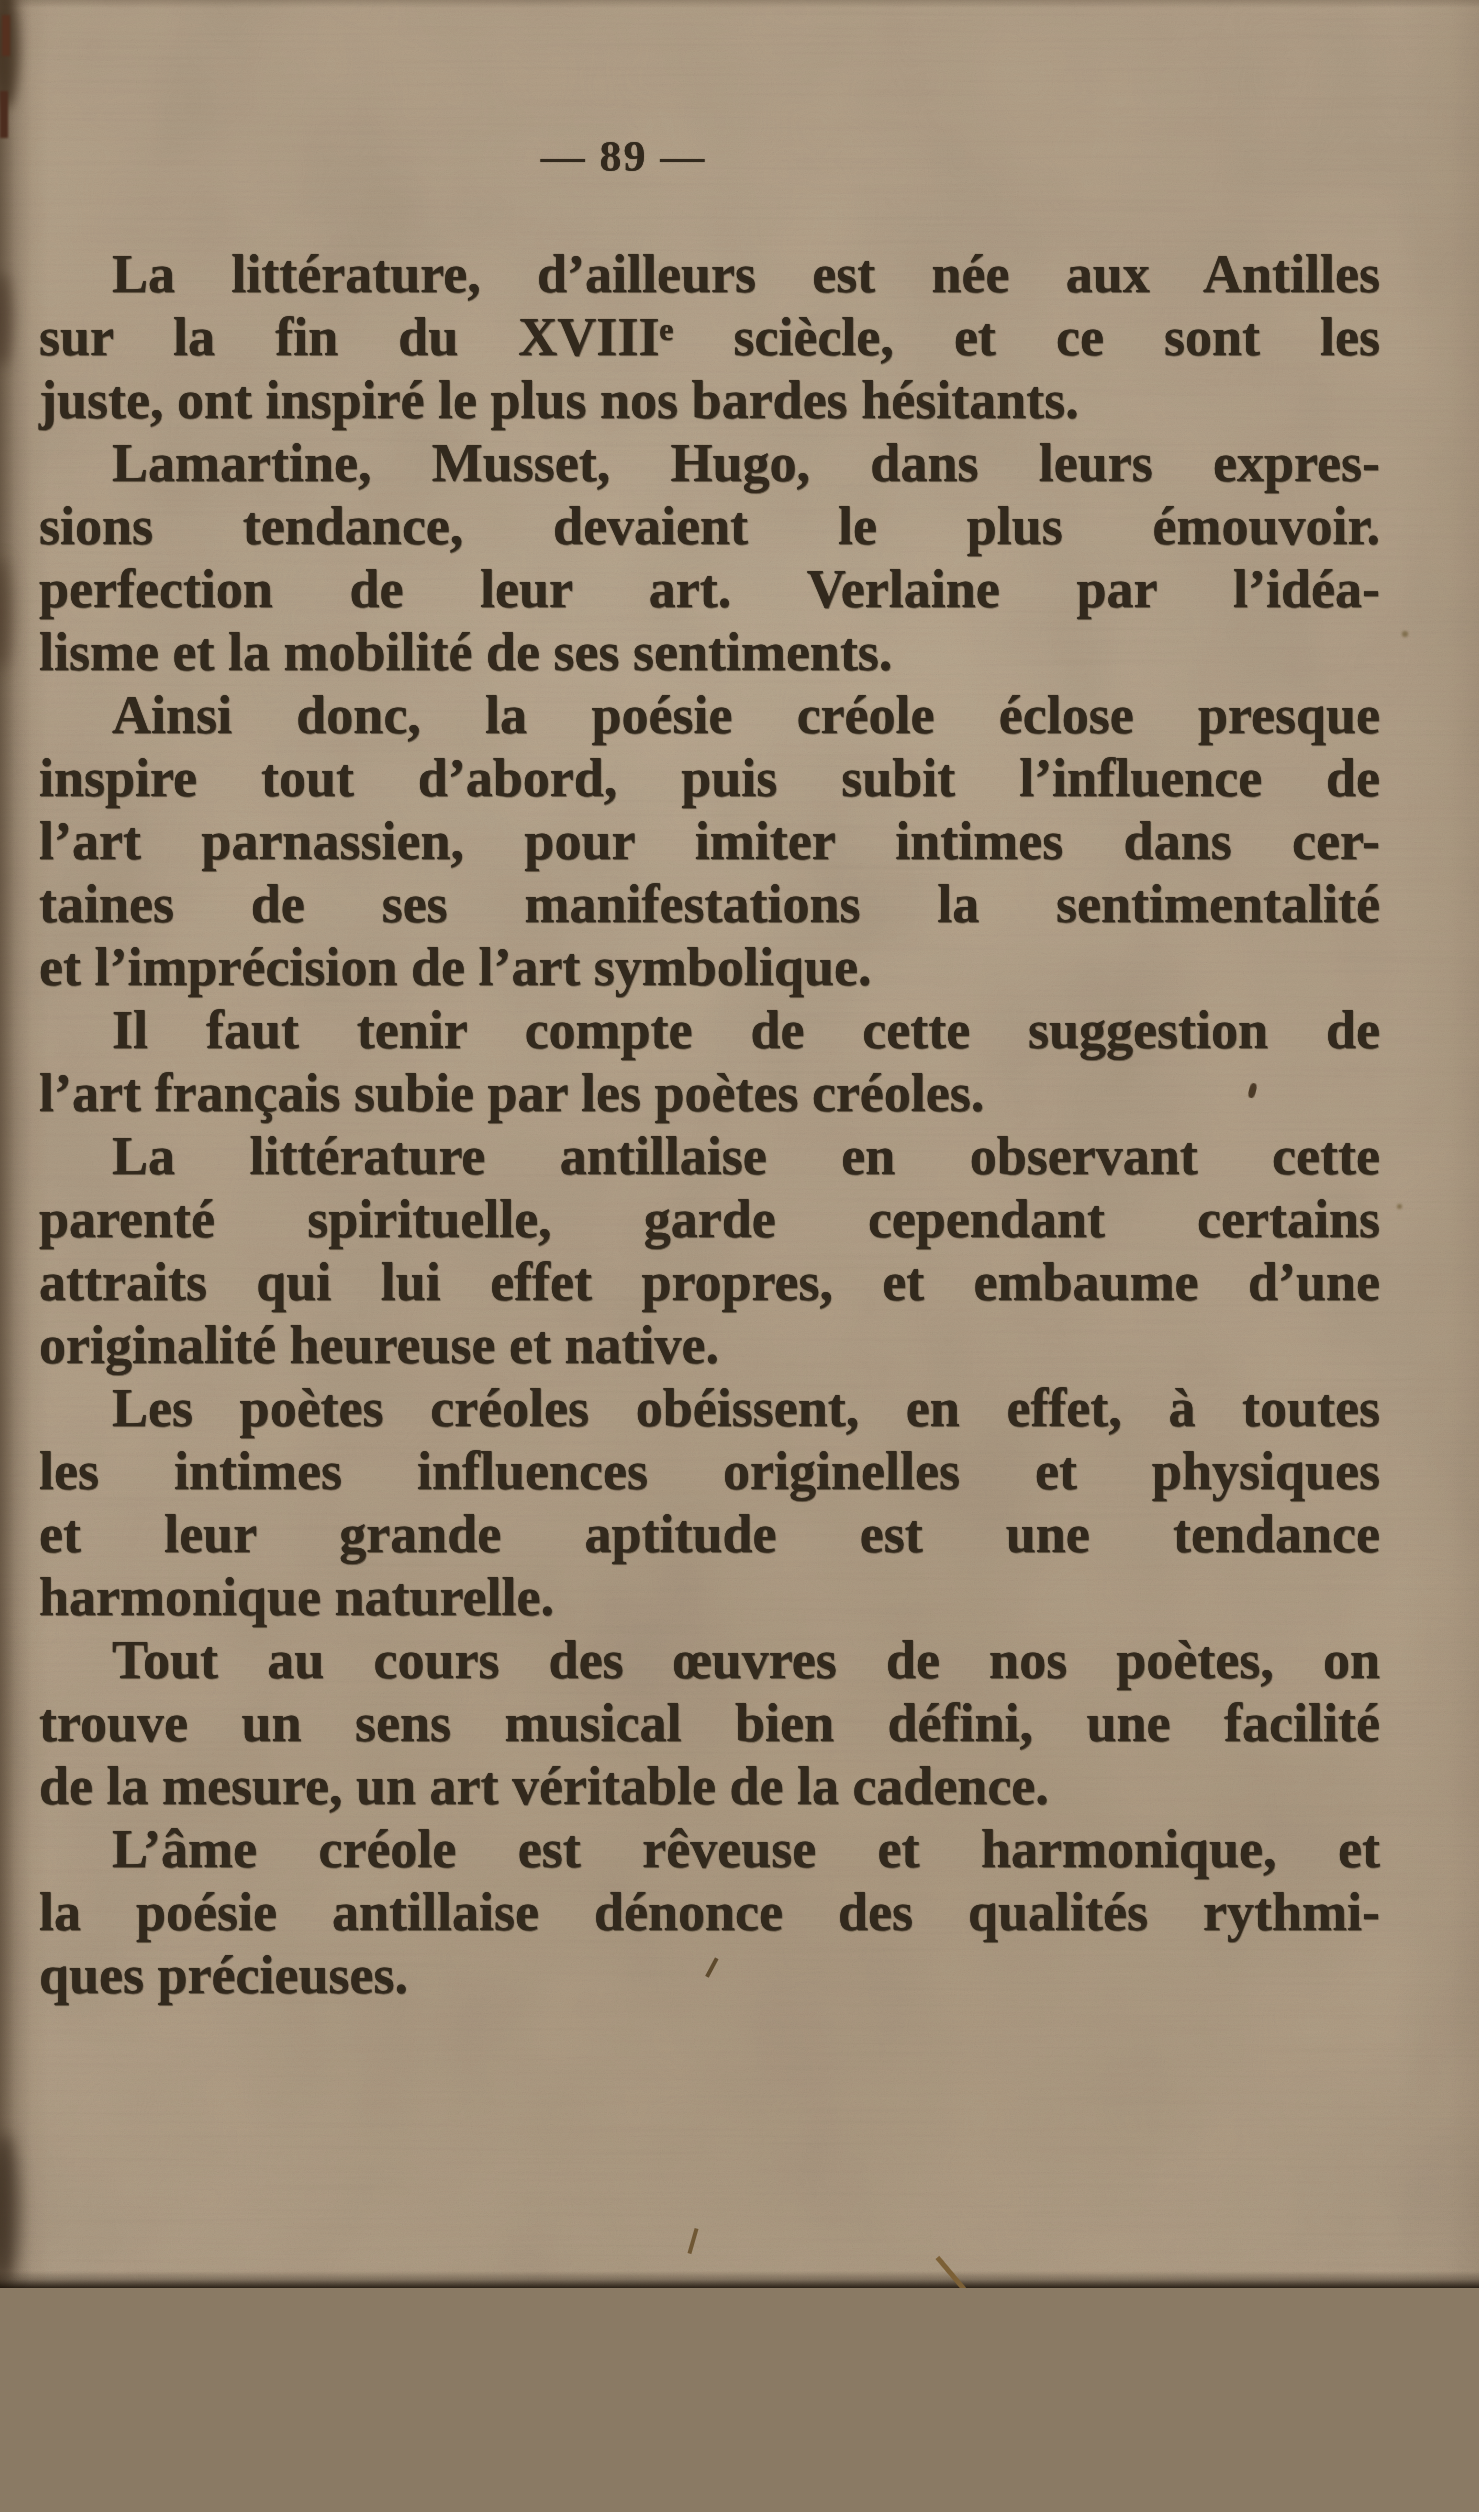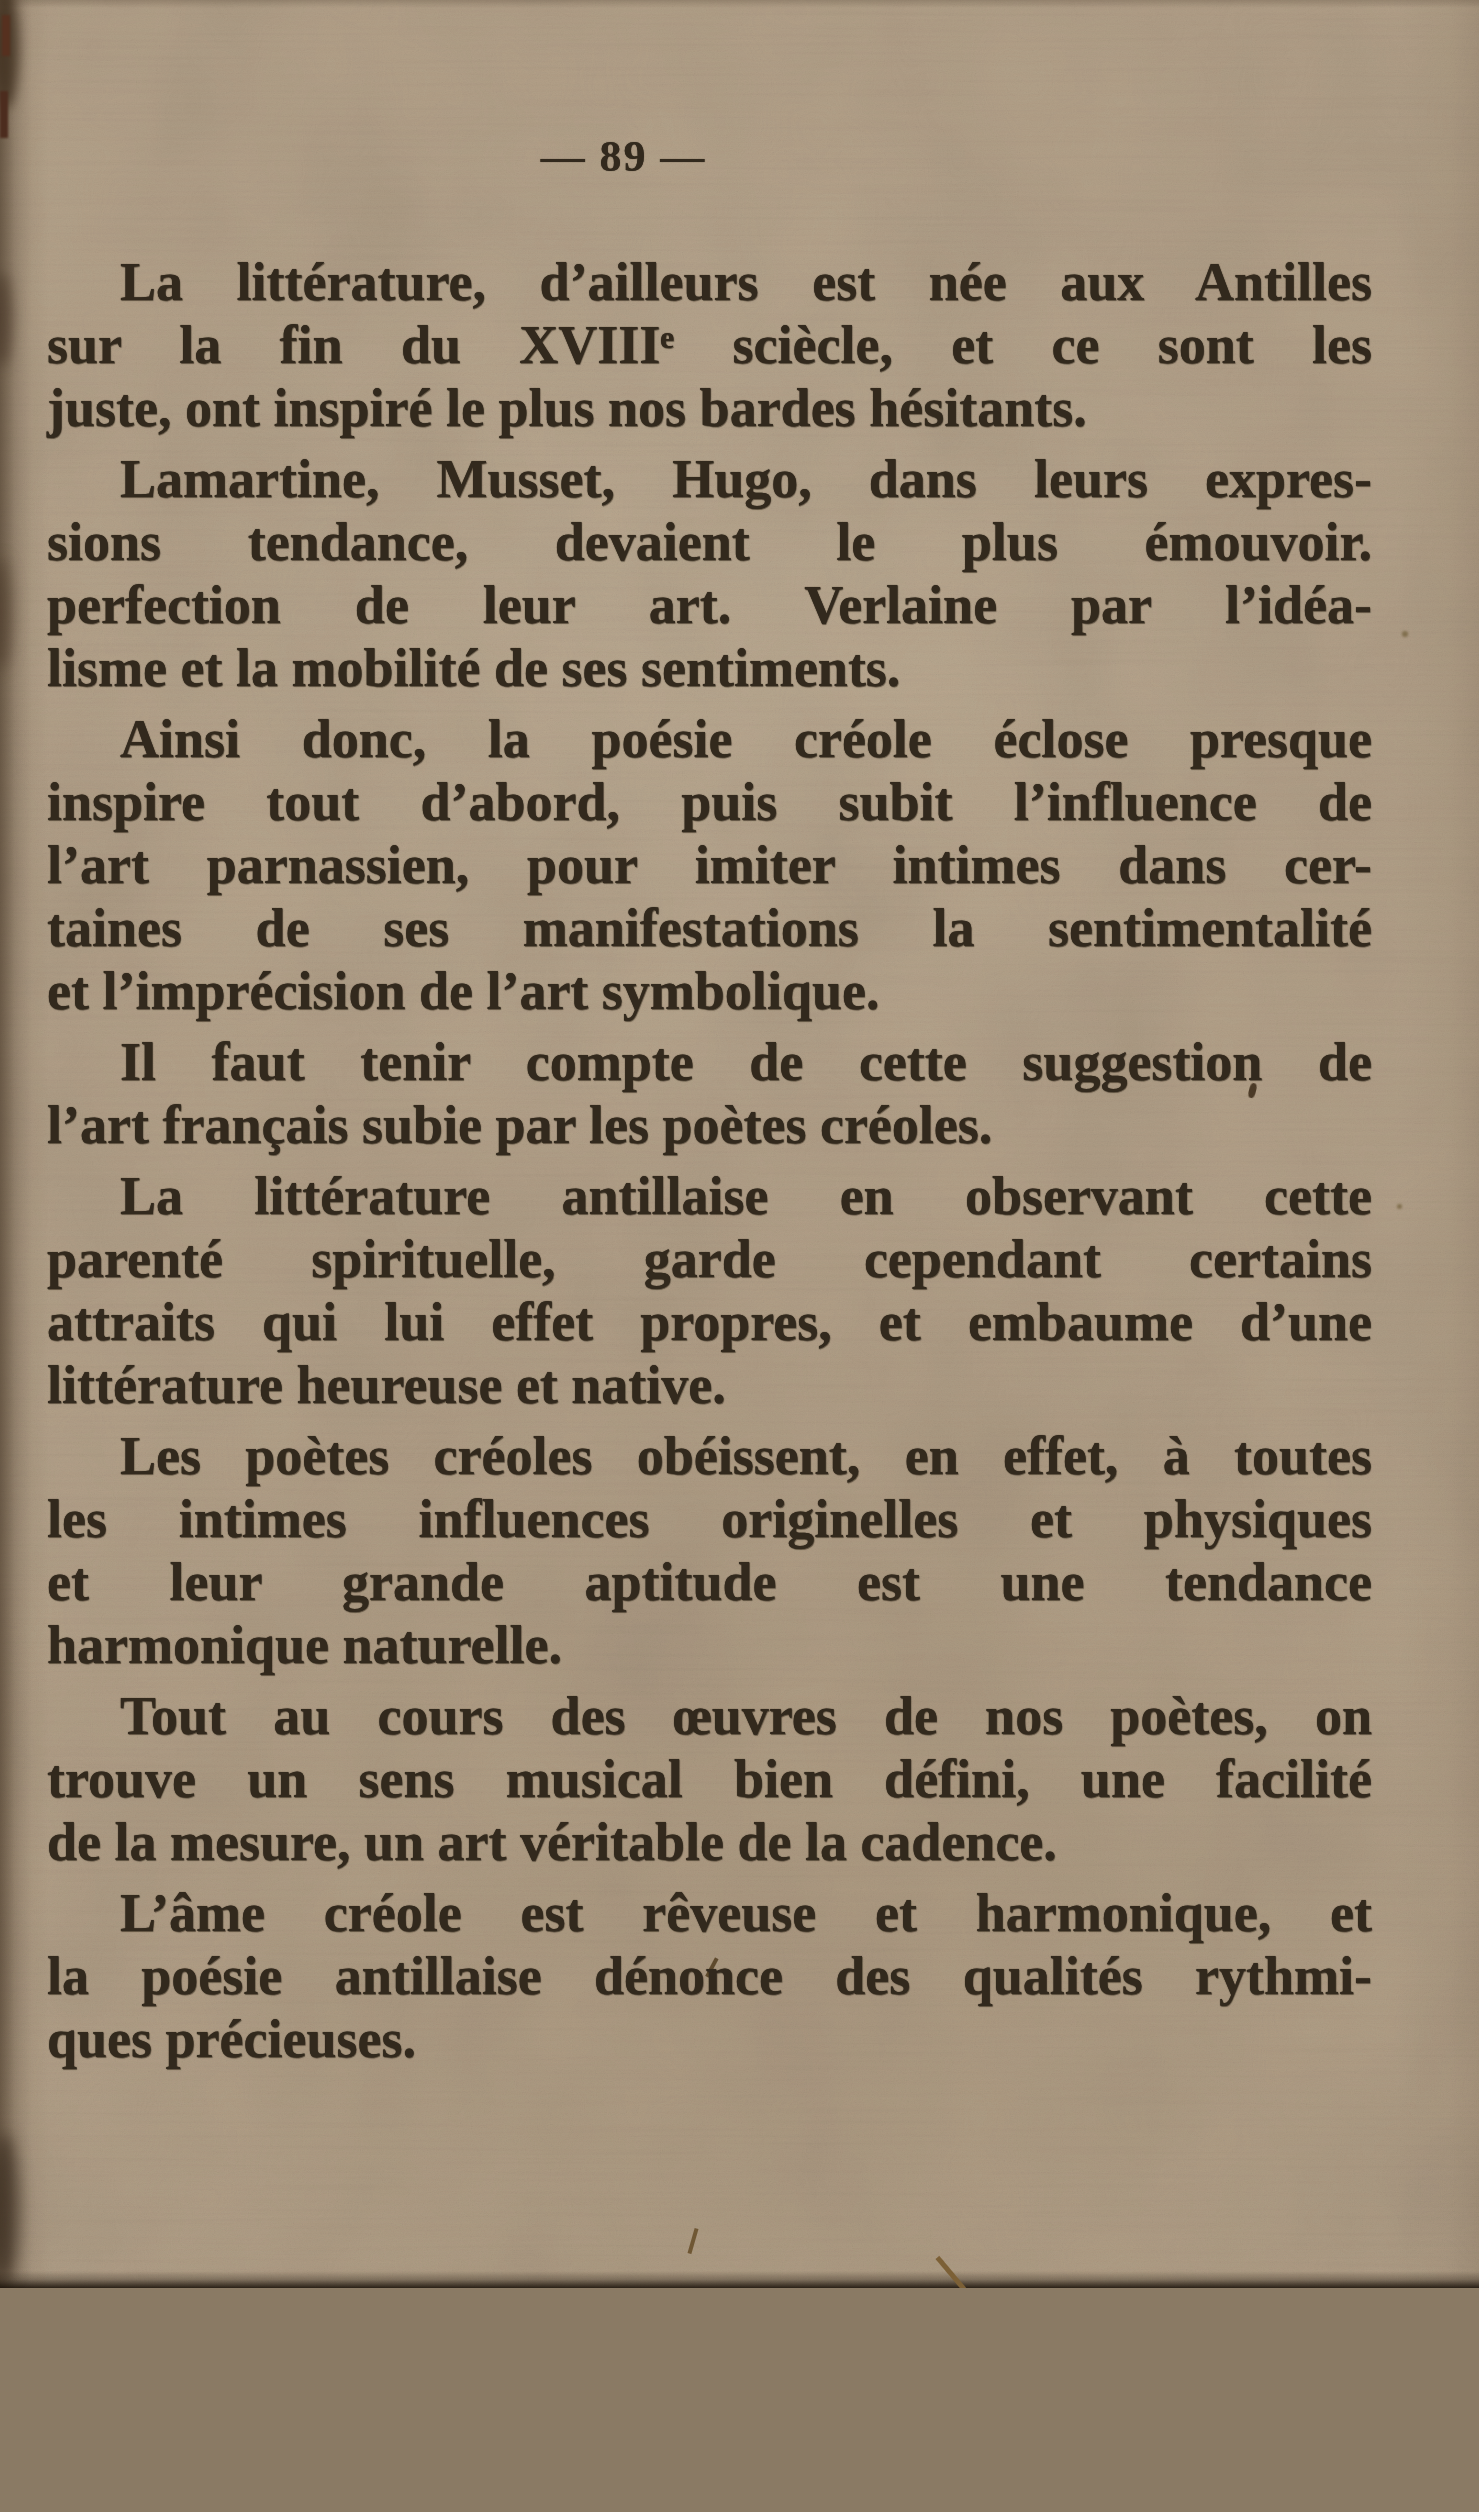--- a/index.html
+++ b/index.html
@@ -51,21 +51,21 @@
   .body-text {
     position: absolute;
     top: 243px;
     left: 0;
     width: 100%;
     font-size: 54px;
     font-weight: bold;
     line-height: 63px;
     text-shadow: 0 0 1px currentColor, 0.6px 0.7px 0.9px rgba(42,32,20,0.55);
   }
-  .para { margin: 8px; padding: 0; }
+  .para { margin: 0; padding: 0; }
   .line {
     display: block;
     text-align: justify;
     text-align-last: justify;
     white-space: normal;
   }
   .line.first { text-indent: 73px; }
   .line.last { text-align-last: left; }
 
   
@@ -174,21 +174,21 @@
           <span class="line last">et l’imprécision de l’art symbolique.</span>
         </p>
         <p class="para">
           <span class="line first">Il faut tenir compte de cette suggestion de</span>
           <span class="line last">l’art français subie par les poètes créoles.</span>
         </p>
         <p class="para">
           <span class="line first">La littérature antillaise en observant cette</span>
           <span class="line">parenté spirituelle, garde cependant certains</span>
           <span class="line">attraits qui lui effet propres, et embaume d’une</span>
-          <span class="line last">littérature heureuse et native.</span>
+          <span class="line last">originalité heureuse et native.</span>
         </p>
         <p class="para">
           <span class="line first">Les poètes créoles obéissent, en effet, à toutes</span>
           <span class="line">les intimes influences originelles et physiques</span>
           <span class="line">et leur grande aptitude est une tendance</span>
           <span class="line last">harmonique naturelle.</span>
         </p>
         <p class="para">
           <span class="line first">Tout au cours des œuvres de nos poètes, on</span>
           <span class="line">trouve un sens musical bien défini, une facilité</span>

